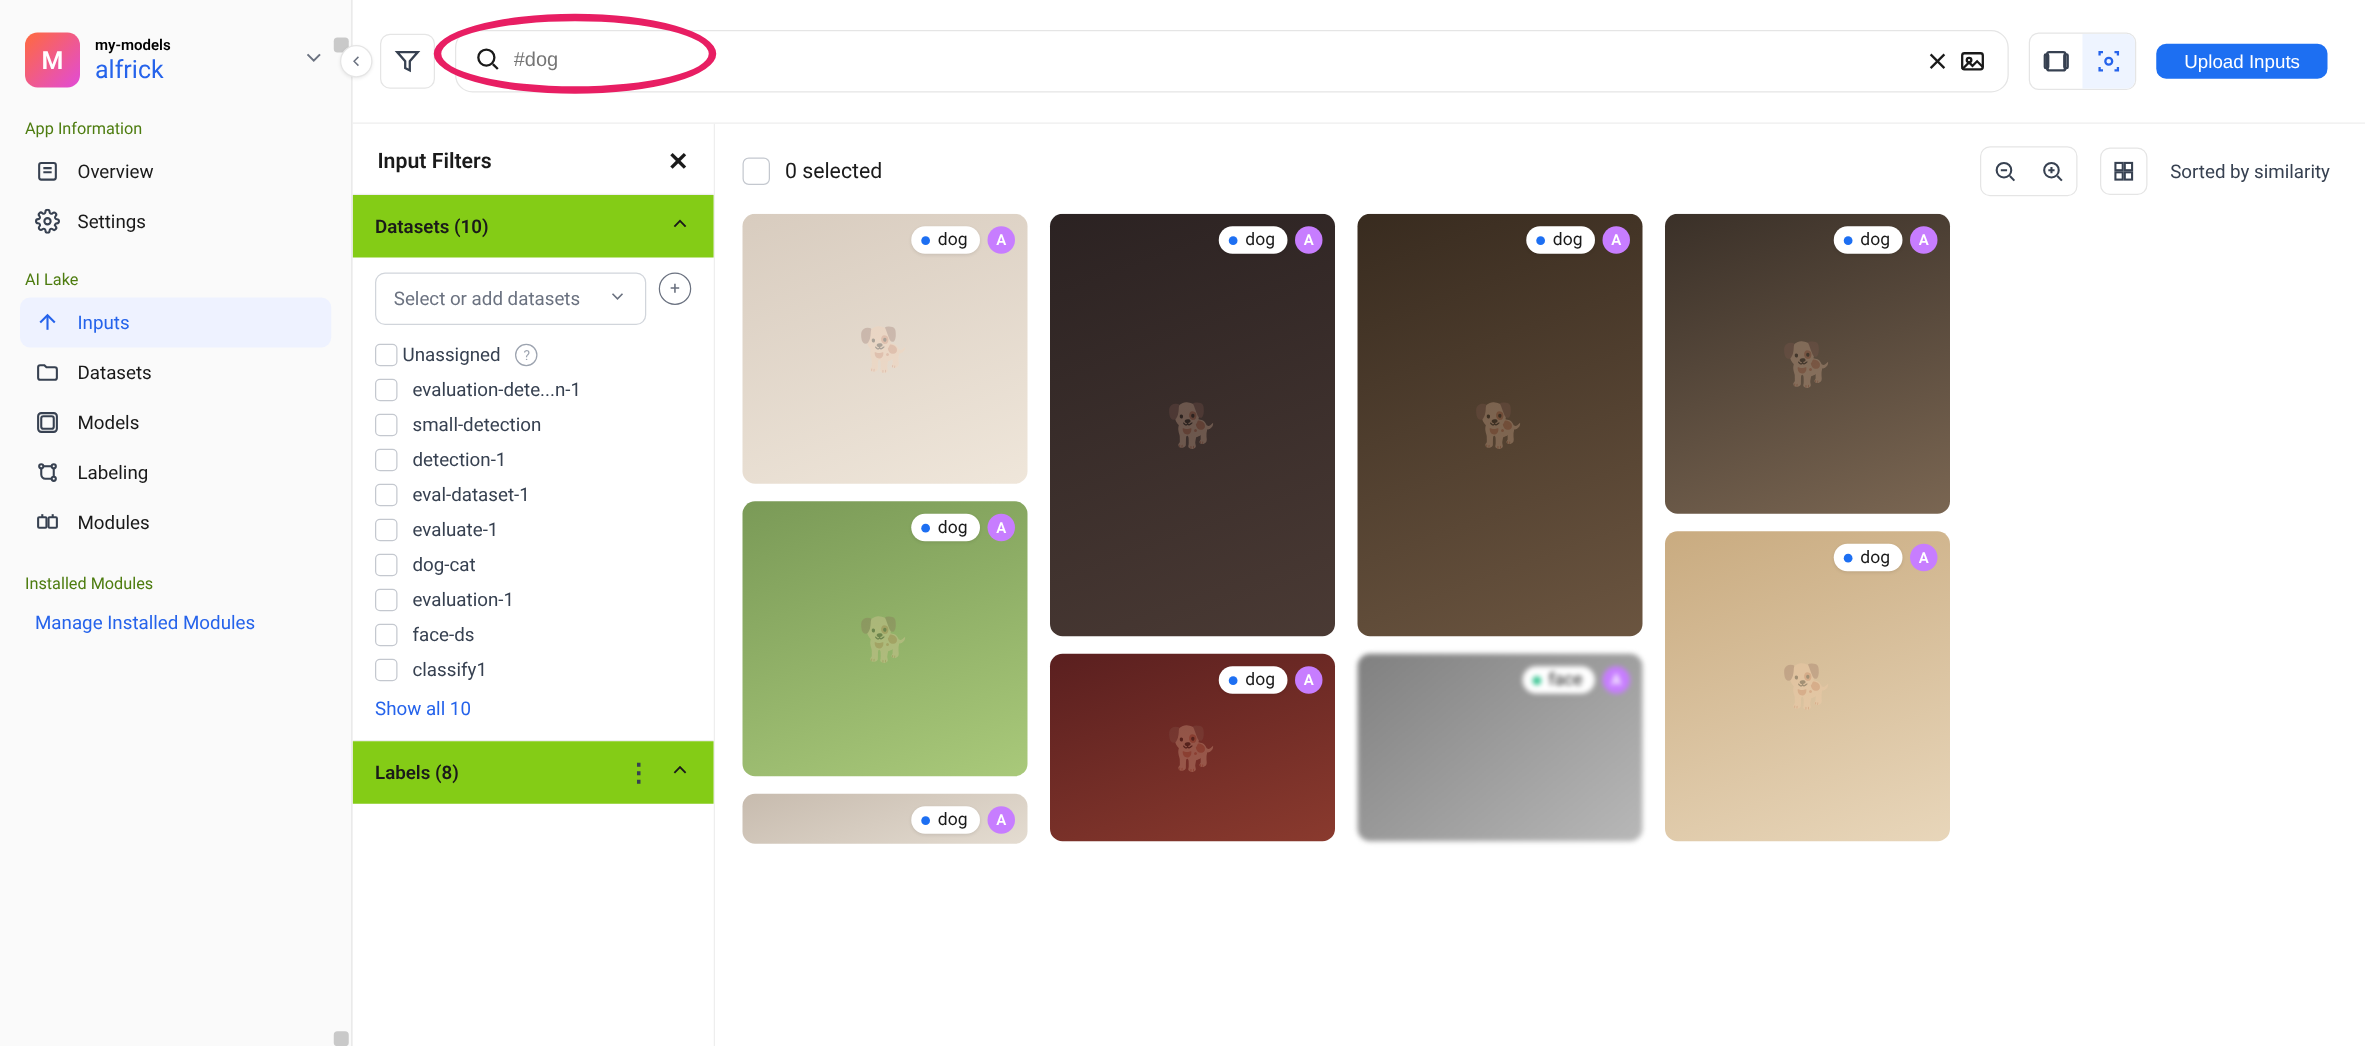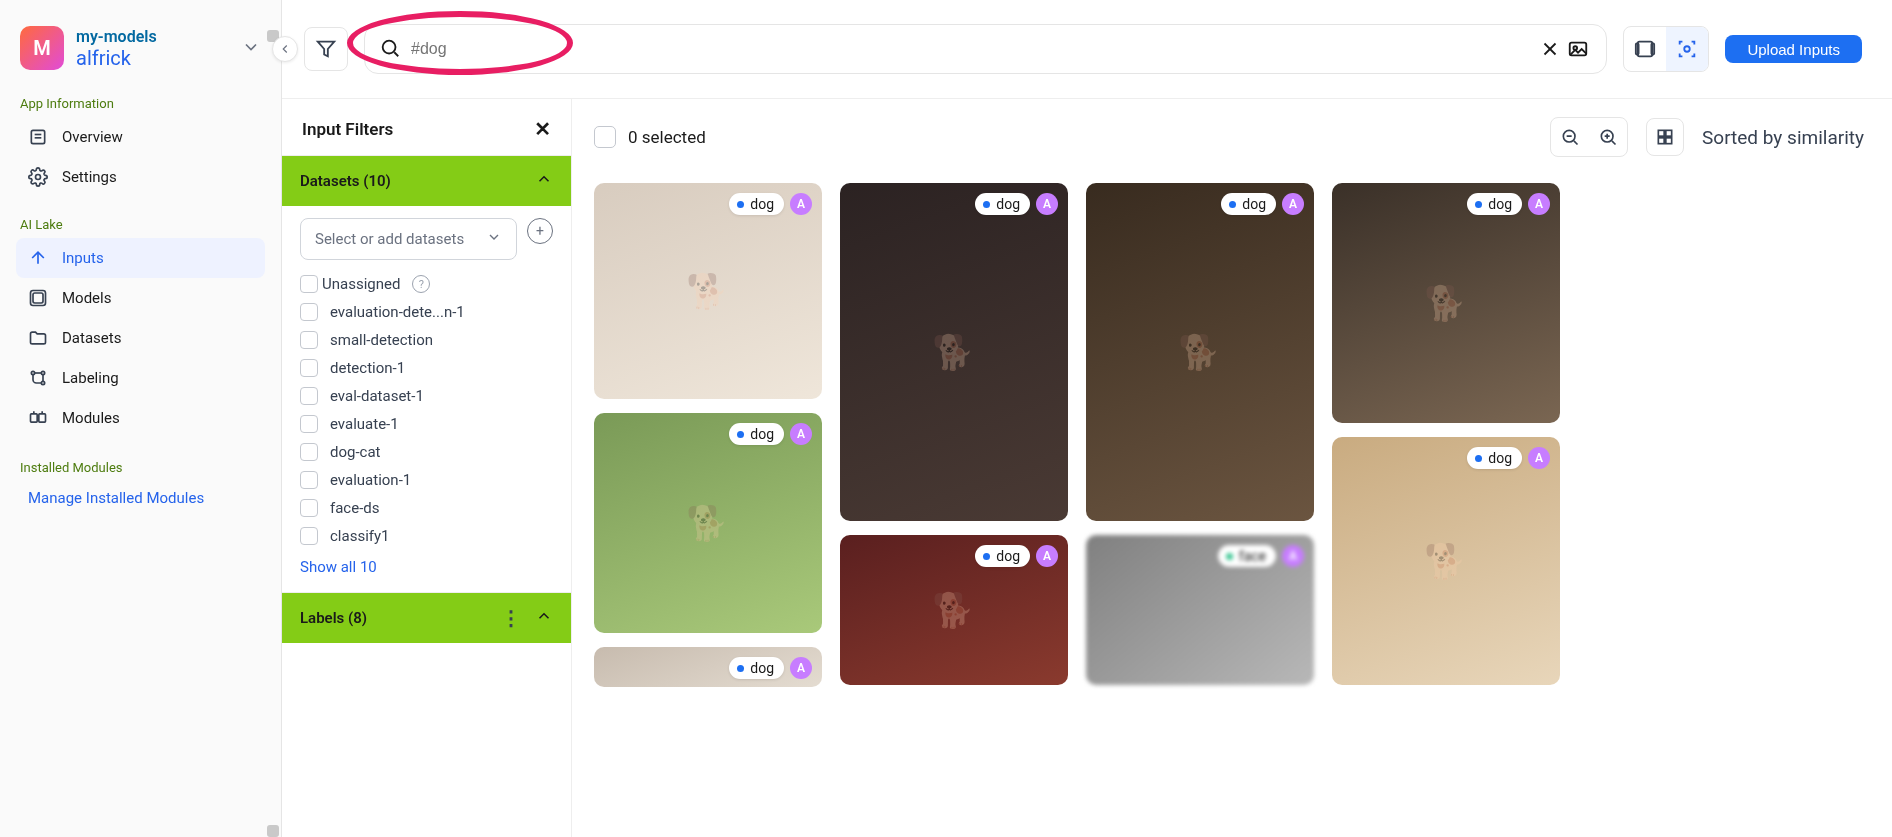--- a/index.html
+++ b/index.html
@@ -29,21 +29,21 @@
     padding: 8px 4px 18px 4px;
   }
   .app-icon {
     width: 44px; height: 44px;
     background: linear-gradient(135deg,#ff6a3d,#e14bd8);
     border-radius: 10px;
     display:flex;align-items:center;justify-content:center;
     color:#fff;font-weight:600;font-size:20px;
   }
   .app-header-text { flex:1; }
-  .app-title { font-weight: 600; font-size: 16px; color:#0369a1; }
+  .app-title { font-weight: 600; font-size: 12px; color:#000000; }
   .app-user { font-size: 20px; color:#2563eb; }
   .chevron { color:#6b7280; cursor:pointer; }
   .section-label {
     font-size:13px; color:#4d7c0f; margin: 8px 4px 6px 4px;
   }
   .nav-item {
     display:flex; align-items:center; gap:14px;
     padding: 10px 12px; border-radius:8px;
     color:#1a1a1a; font-size:15px; cursor:pointer;
   }
@@ -149,40 +149,40 @@
   }
   .help-circle {
     width:18px;height:18px;border:1.5px solid #9ca3af;border-radius:50%;
     display:flex;align-items:center;justify-content:center;font-size:11px;color:#9ca3af;
   }
   .show-all { color:#2563eb;font-size:15px;cursor:pointer;margin-top:8px;display:inline-block; }
   .labels-head-icons { display:flex;align-items:center;gap:14px; }
   .kebab { font-size:20px;line-height:0;color:#374151;cursor:pointer; }
 
   
-  .results { flex:1; display:flex;flex-direction:column; overflow:hidden;gap:12px; }
+  .results { flex:1; display:flex;flex-direction:column; overflow:hidden; }
   .results-head {
     display:flex;align-items:center;justify-content:space-between;
     padding:18px 28px 14px 22px;
   }
   .selected-wrap { display:flex;align-items:center;gap:12px; }
   .sel-box { width:22px;height:22px;border:1.5px solid #c4c8cf;border-radius:5px;cursor:pointer; }
   .selected-text { font-size:17px;color:#1a1a1a; }
   .result-tools { display:flex;align-items:center;gap:18px; }
   .zoom-box {
     display:flex;border:1px solid #e5e5e5;border-radius:8px;overflow:hidden;
   }
   .zoom-box > div {
     width:38px;height:38px;display:flex;align-items:center;justify-content:center;cursor:pointer;
   }
   .layout-btn {
     width:38px;height:38px;border:1px solid #e5e5e5;border-radius:8px;
     display:flex;align-items:center;justify-content:center;cursor:pointer;
   }
-  .sort-text { font-size:19px;color:#374151; }
+  .sort-text { font-size:15px;color:#374151; }
 
   .grid-wrap { flex:1; overflow:auto; padding: 0 22px 22px 22px; }
   .grid { display:flex; gap:18px; align-items:flex-start; }
   .col { display:flex;flex-direction:column;gap:14px; width:228px; }
   .col:nth-child(2){width:228px}
   .col:nth-child(3){width:228px}
   .col:nth-child(4){width:228px}
   .card {
     position:relative; width:100%; border-radius:10px; overflow:hidden;
     background:#c9bfb4;
@@ -260,30 +260,30 @@
   <div class="nav-item active">
     <svg viewBox="0 0 24 24">
         <path d="M12 19V5"></path>
         <path d="M5 12l7-7 7 7"></path>
         <rect x="4" y="19" width="16" height="2" stroke="none" fill="#2563eb" opacity="0"></rect>
       </svg>
     <span>Inputs</span>
   </div>
   <div class="nav-item">
     <svg viewBox="0 0 24 24">
+        <path d="M3 7a2 2 0 0 1 2-2h4l2 2h8a2 2 0 0 1 2 2v8a2 2 0 0 1-2 2H5a2 2 0 0 1-2-2z"></path>
+      </svg>
+    <span>Datasets</span>
+  </div>
+  <div class="nav-item">
+    <svg viewBox="0 0 24 24">
         <rect x="6" y="6" width="12" height="12" rx="2"></rect>
         <rect x="3" y="3" width="18" height="18" rx="3"></rect>
       </svg>
     <span>Models</span>
-  </div>
-  <div class="nav-item">
-    <svg viewBox="0 0 24 24">
-        <path d="M3 7a2 2 0 0 1 2-2h4l2 2h8a2 2 0 0 1 2 2v8a2 2 0 0 1-2 2H5a2 2 0 0 1-2-2z"></path>
-      </svg>
-    <span>Datasets</span>
   </div>
   <div class="nav-item">
     <svg viewBox="0 0 24 24">
         <circle cx="6" cy="6" r="2"></circle>
         <circle cx="18" cy="6" r="2"></circle>
         <circle cx="18" cy="18" r="2"></circle>
         <path d="M8 6h8"></path>
         <path d="M18 8v8"></path>
         <path d="M6 8v6a4 4 0 0 0 4 4h6"></path>
       </svg>

